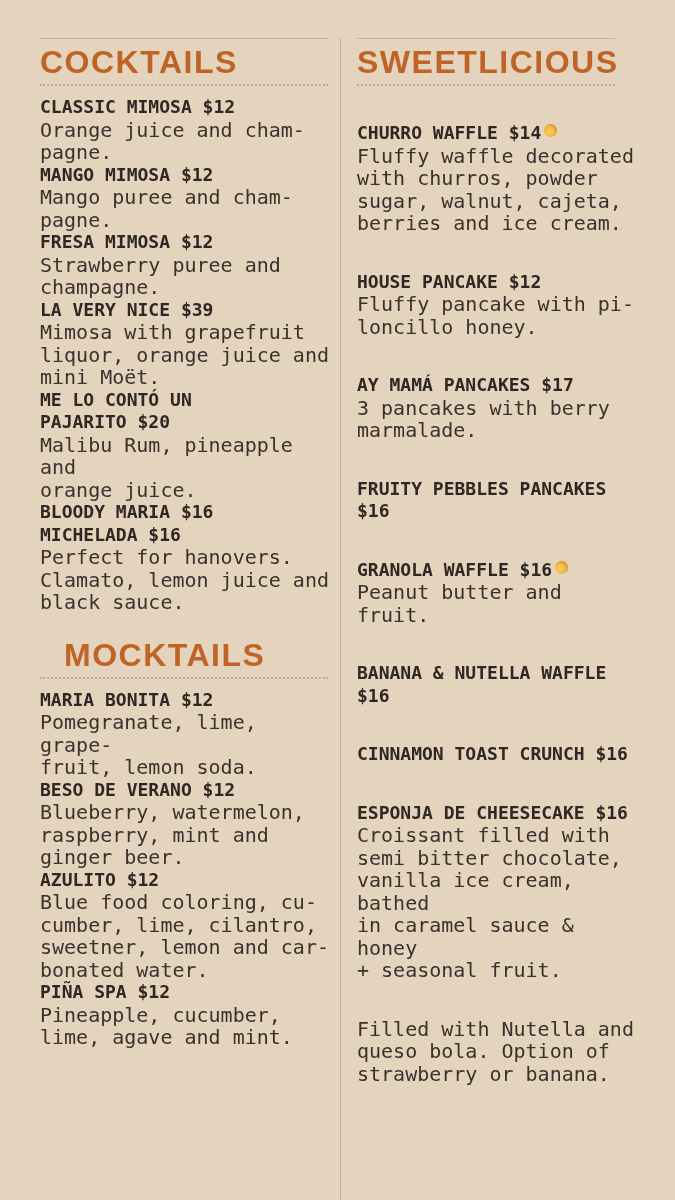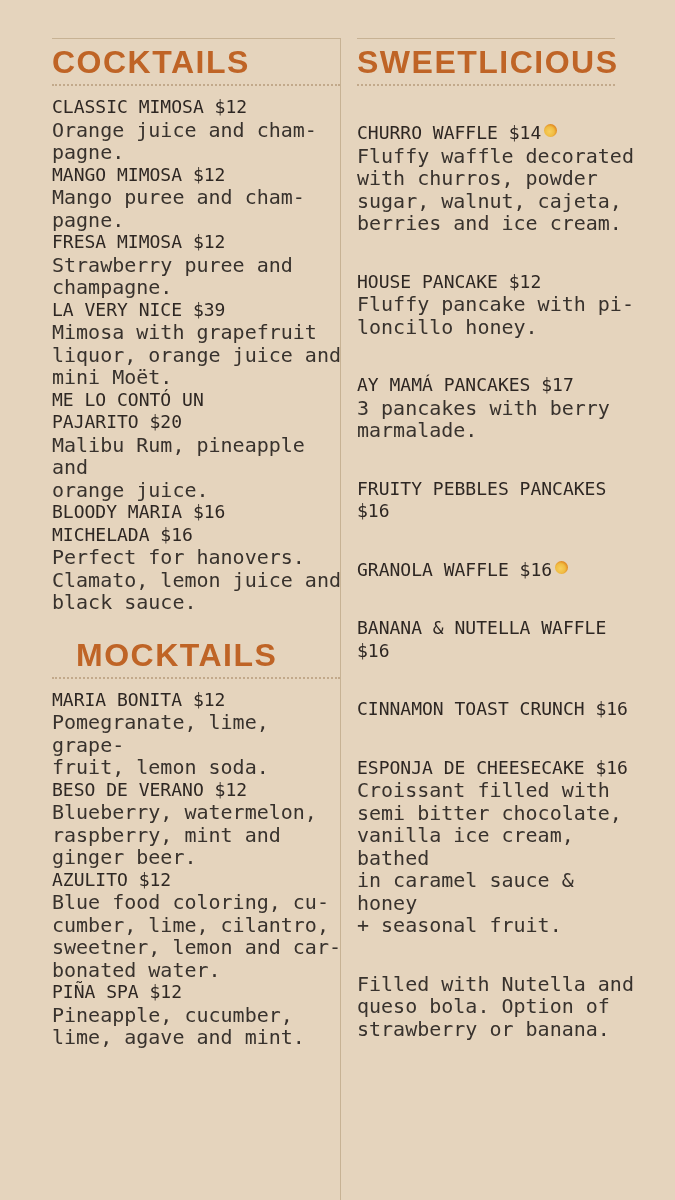--- a/index.html
+++ b/index.html
@@ -17,40 +17,40 @@
     width:675px;height:1200px;
     background:var(--background);
     font-family:"DejaVu Sans Mono",monospace;
     overflow:hidden;
   }
   .divider{
     position:absolute;left:340px;top:38px;bottom:0;width:1px;
     background:var(--rule);
   }
   .col{position:absolute;top:38px;}
-  .col-left{left:52px;width:292px;}
+  .col-left{left:40px;width:292px;}
   .col-right{left:357px;width:285px;}
   .topline{border-top:1px solid var(--rule);height:0;}
   .col-left .topline,.col-left .dotline{width:288px;}
   .col-right .topline,.col-right .dotline{width:258px;}
   .sec-title{
     font-family:"Liberation Sans",sans-serif;
     font-weight:bold;
     font-size:32px;line-height:38px;
     letter-spacing:1.5px;
     color:var(--accent);
     margin:4px 0 0 0;
   }
   .sec-title.second{margin-top:22px;margin-left:24px;}
   .dotline{border-top:2px dotted var(--dot-rule);height:0;margin-top:3px;}
   .items{margin-top:10px;}
   .item{margin:0;}
   .col-right .item{margin-bottom:16px;margin-top:36px;}
   .iname{
-    font-weight:normal;font-size:18px;line-height:22.5px;
+    font-weight:bold;font-size:18px;line-height:22.5px;
     color:var(--name-text);white-space:pre-line;
   }
   .idesc{
     font-size:20px;line-height:22.5px;
     color:var(--desc-text);white-space:pre-line;
   }
   .coin{
     display:inline-block;width:13px;height:13px;border-radius:50%;
     margin-left:3px;vertical-align:2px;
     background:radial-gradient(circle at 42% 58%, #f7cf5e 0%, #f0bc42 45%, #e0861f 72%, #c96417 100%);
@@ -155,20 +155,21 @@
         <div class="iname">AY MAMÁ PANCAKES $17</div>
         <div class="idesc">3 pancakes with berry
 marmalade.</div>
       </div>
       <div class="item">
         <div class="iname">FRUITY PEBBLES PANCAKES
 $16</div>
       </div>
       <div class="item">
         <div class="iname"><span>GRANOLA WAFFLE $16</span><span class="coin"></span></div>
+        <div class="idesc">Peanut butter and fruit.</div>
       </div>
       <div class="item">
         <div class="iname">BANANA &amp; NUTELLA WAFFLE
 $16</div>
       </div>
       <div class="item">
         <div class="iname">CINNAMON TOAST CRUNCH $16</div>
       </div>
       <div class="item">
         <div class="iname">ESPONJA DE CHEESECAKE $16</div>

